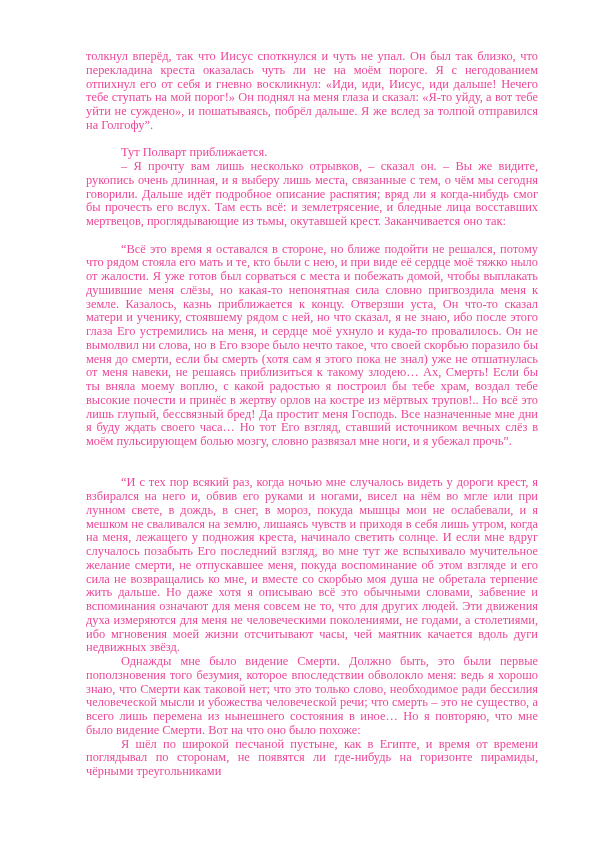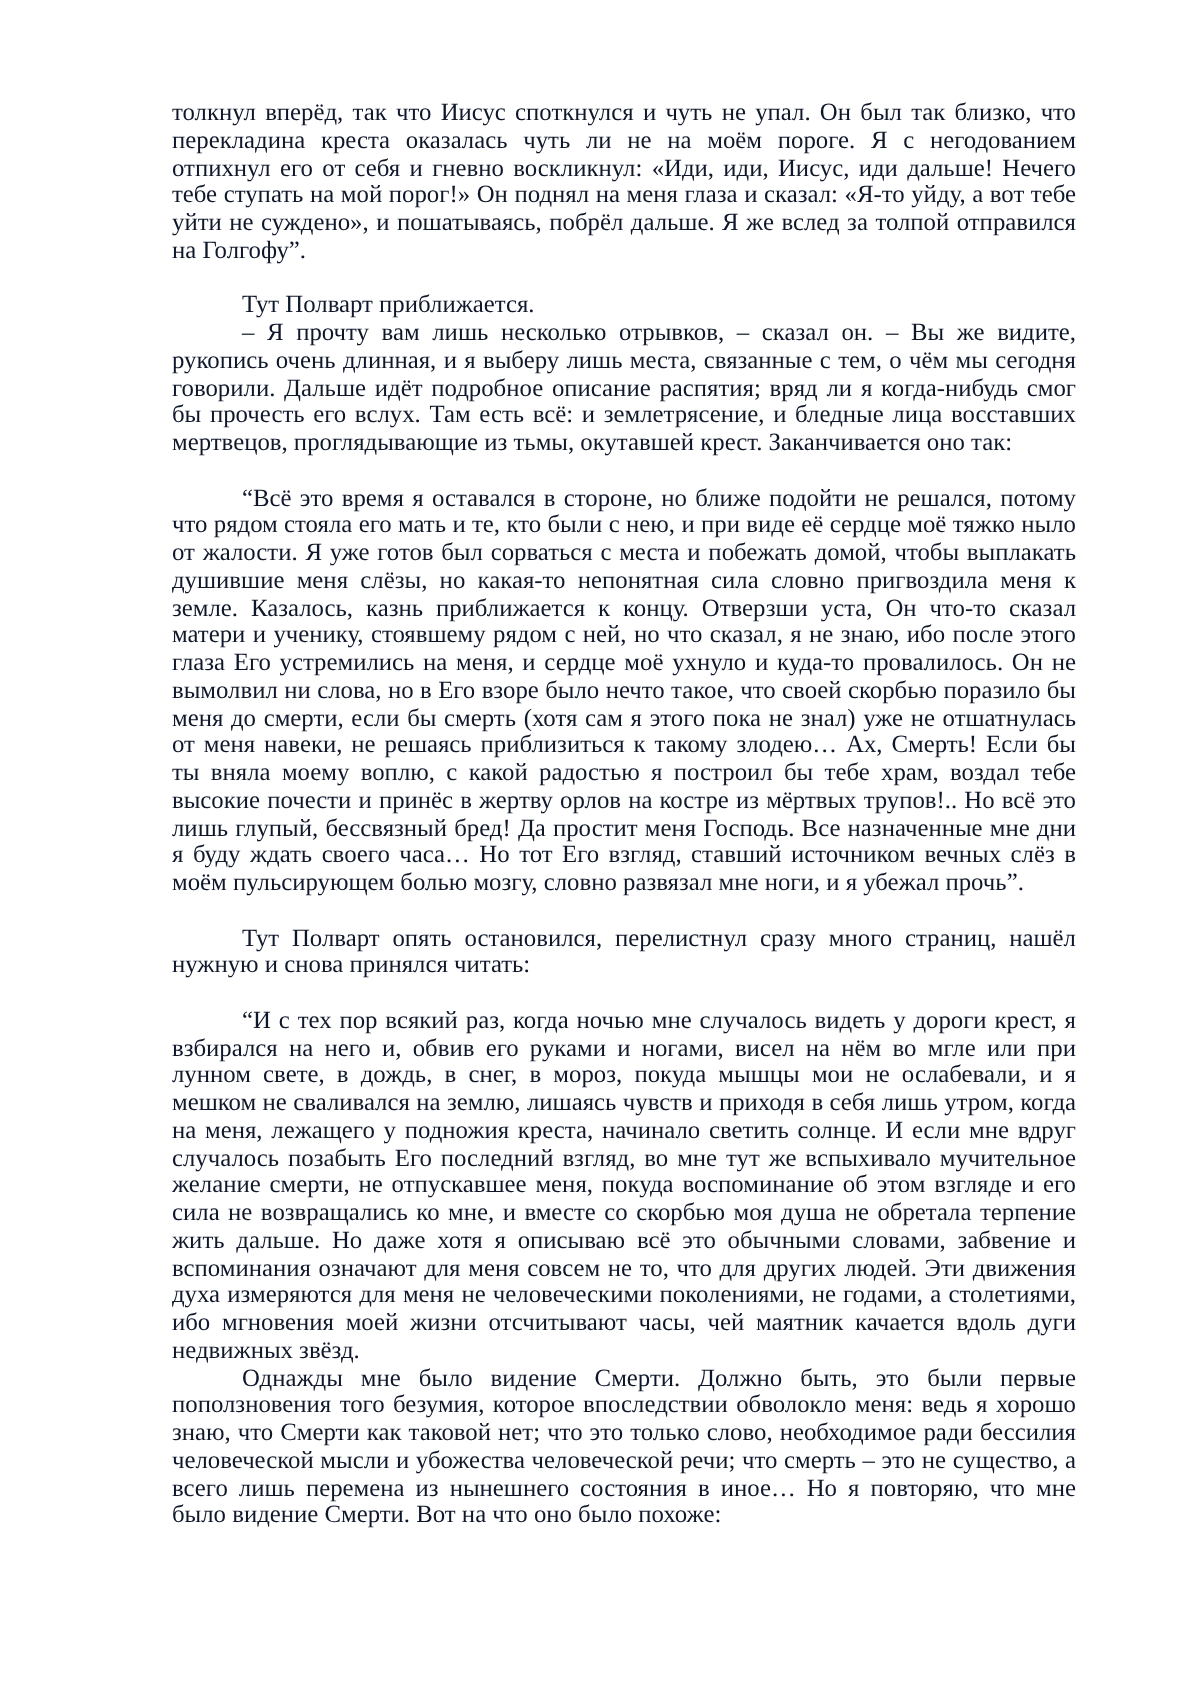--- a/index.html
+++ b/index.html
@@ -5,34 +5,34 @@
     html, body { margin: 0; padding: 0; background: #ffffff; }
     body { width: 600px; height: 849px; overflow: hidden; position: relative; }
     .page {
       position: absolute;
       left: 86px;
       top: 50px;
       width: 452px;
       font-family: "Liberation Serif", serif;
       font-size: 12.4px;
       line-height: 13.75px;
-      color: #0f172a;
+      color: #ec4899;
     }
     .p { margin: 0; text-align: justify; }
     .indent { text-indent: 35px; }
     .gap { height: 13.75px; }
   </style>
 </head>
 <body>
 
 <div class="page">
   <p class="p">толкнул вперёд, так что Иисус споткнулся и чуть не упал. Он был так близко, что перекладина креста оказалась чуть ли не на моём пороге. Я с негодованием отпихнул его от себя и гневно воскликнул: «Иди, иди, Иисус, иди дальше! Нечего тебе ступать на мой порог!» Он поднял на меня глаза и сказал: «Я-то уйду, а вот тебе уйти не суждено», и пошатываясь, побрёл дальше. Я же вслед за толпой отправился на Голгофу”.</p>
   <div class="gap"></div>
   <p class="p indent">Тут Полварт приближается.</p>
   <p class="p indent">– Я прочту вам лишь несколько отрывков, – сказал он. – Вы же видите, рукопись очень длинная, и я выберу лишь места, связанные с тем, о чём мы сегодня говорили. Дальше идёт подробное описание распятия; вряд ли я когда-нибудь смог бы прочесть его вслух. Там есть всё: и землетрясение, и бледные лица восставших мертвецов, проглядывающие из тьмы, окутавшей крест. Заканчивается оно так:</p>
   <div class="gap"></div>
   <p class="p indent">“Всё это время я оставался в стороне, но ближе подойти не решался, потому что рядом стояла его мать и те, кто были с нею, и при виде её сердце моё тяжко ныло от жалости. Я уже готов был сорваться с места и побежать домой, чтобы выплакать душившие меня слёзы, но какая-то непонятная сила словно пригвоздила меня к земле. Казалось, казнь приближается к концу. Отверзши уста, Он что-то сказал матери и ученику, стоявшему рядом с ней, но что сказал, я не знаю, ибо после этого глаза Его устремились на меня, и сердце моё ухнуло и куда-то провалилось. Он не вымолвил ни слова, но в Его взоре было нечто такое, что своей скорбью поразило бы меня до смерти, если бы смерть (хотя сам я этого пока не знал) уже не отшатнулась от меня навеки, не решаясь приблизиться к такому злодею… Ах, Смерть! Если бы ты вняла моему воплю, с какой радостью я построил бы тебе храм, воздал тебе высокие почести и принёс в жертву орлов на костре из мёртвых трупов!.. Но всё это лишь глупый, бессвязный бред! Да простит меня Господь. Все назначенные мне дни я буду ждать своего часа… Но тот Его взгляд, ставший источником вечных слёз в моём пульсирующем болью мозгу, словно развязал мне ноги, и я убежал прочь”.</p>
   <div class="gap"></div>
-  <p class="p indent">Тут Полварт опять остановился, перелистнул сразу много страниц, нашёл нужную и снова принялся читать:</p>
   <div class="gap"></div>
   <p class="p indent">“И с тех пор всякий раз, когда ночью мне случалось видеть у дороги крест, я взбирался на него и, обвив его руками и ногами, висел на нём во мгле или при лунном свете, в дождь, в снег, в мороз, покуда мышцы мои не ослабевали, и я мешком не сваливался на землю, лишаясь чувств и приходя в себя лишь утром, когда на меня, лежащего у подножия креста, начинало светить солнце. И если мне вдруг случалось позабыть Его последний взгляд, во мне тут же вспыхивало мучительное желание смерти, не отпускавшее меня, покуда воспоминание об этом взгляде и его сила не возвращались ко мне, и вместе со скорбью моя душа не обретала терпение жить дальше. Но даже хотя я описываю всё это обычными словами, забвение и вспоминания означают для меня совсем не то, что для других людей. Эти движения духа измеряются для меня не человеческими поколениями, не годами, а столетиями, ибо мгновения моей жизни отсчитывают часы, чей маятник качается вдоль дуги недвижных звёзд.</p>
   <p class="p indent">Однажды мне было видение Смерти. Должно быть, это были первые поползновения того безумия, которое впоследствии обволокло меня: ведь я хорошо знаю, что Смерти как таковой нет; что это только слово, необходимое ради бессилия человеческой мысли и убожества человеческой речи; что смерть – это не существо, а всего лишь перемена из нынешнего состояния в иное… Но я повторяю, что мне было видение Смерти. Вот на что оно было похоже:</p>
+  <p class="p indent">Я шёл по широкой песчаной пустыне, как в Египте, и время от времени поглядывал по сторонам, не появятся ли где-нибудь на горизонте пирамиды, чёрными треугольниками</p>
 </div>
 
 </body></html>

